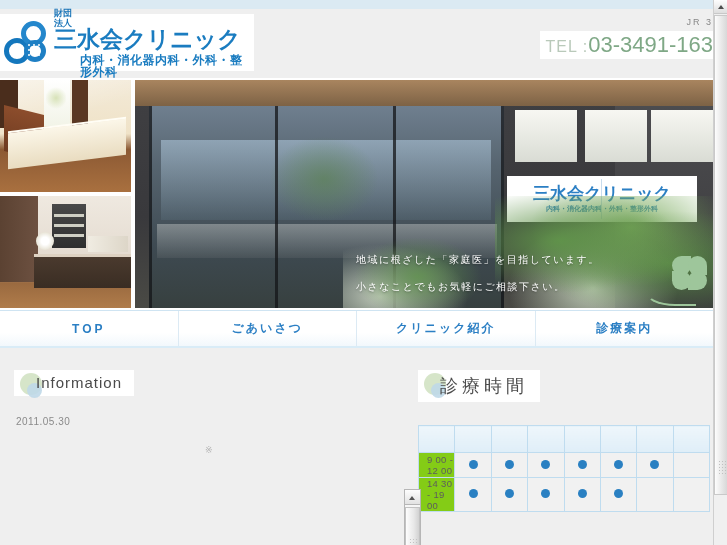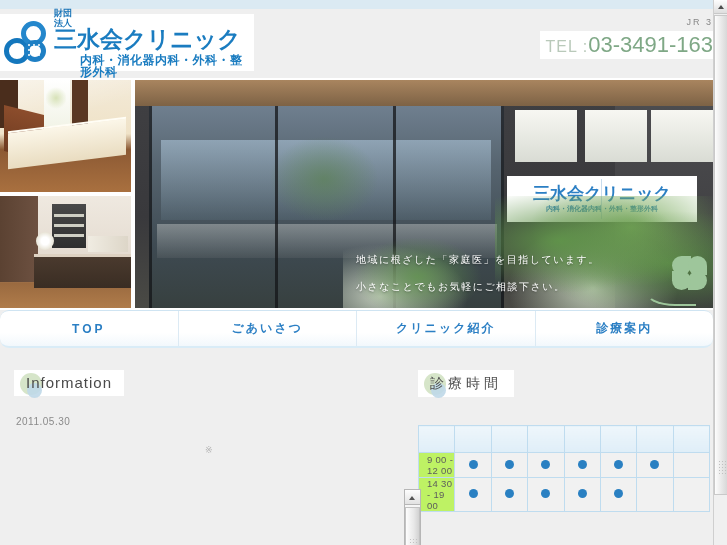--- a/index.html
+++ b/index.html
@@ -283,21 +283,20 @@
   }
 
   
   .nav {
     position: absolute; top: 310px; left: 0;
     width: 713px; height: 38px;
     background: linear-gradient(to bottom, #ffffff 0%, #ffffff 62%, #f2f8fc 100%);
     border-top: 1px solid #cfe4f2;
     border-bottom: 2px solid #d9ecf7;
     display: flex;
-    border-radius: 9px;
   }
   .nav-item {
     flex: 1;
     display: flex; align-items: center; justify-content: center;
     font-size: 12px; color: #2b7fc4; font-weight: bold;
     letter-spacing: 2px;
     border-right: 1px solid #dceaf4;
     cursor: pointer;
   }
   .nav-item:last-child { border-right: none; }
@@ -313,38 +312,38 @@
     position: absolute; left: 0; top: 0; width: 390px; height: 195px;
   }
   .col-right {
     position: absolute; left: 398px; top: 0; width: 315px; height: 195px;
   }
 
   .sec-head {
     position: relative;
     display: inline-block;
     background: #ffffff;
-    padding: 4px 12px 4px 12px;
+    padding: 4px 12px 4px 22px;
     margin-top: 20px;
   }
   .sec-head .circ-green {
     position: absolute; left: 6px; top: 3px;
     width: 22px; height: 22px; border-radius: 50%;
     background: #cfe0c0; opacity: .85;
   }
   .sec-head .circ-blue {
     position: absolute; left: 13px; top: 13px;
     width: 15px; height: 15px; border-radius: 50%;
     background: #bfd8e8; opacity: .9;
   }
   .sec-head .txt {
     position: relative;
     font-size: 15px; color: #4a4a4a; letter-spacing: 1px;
   }
-  .sec-head .txt.jp { font-size: 14px; letter-spacing: 4px; color:#4d4d4d; }
+  .sec-head .txt.jp { font-size: 18px; letter-spacing: 4px; color:#4d4d4d; }
 
   .info-list { margin: 20px 0 0 16px; }
   .info-date { font-size: 10px; color: #8a8a8a; letter-spacing: .5px; }
   .info-note {
     position: absolute; left: 205px; top: 445px;
     font-size: 9px; color: #b5b5b5;
   }
 
   
   .table-wrap {
@@ -366,21 +365,21 @@
     padding: 0;
   }
   table.sched thead th {
     height: 27px;
     background: linear-gradient(to bottom,#eef6fb,#dfeef8);
   }
   table.sched td.timecell {
     width: 86px;
     text-align: left;
     padding-left: 8px;
-    background: #bef264;
+    background: #84cc16;
     letter-spacing: .3px;
   }
   table.sched tbody td { background: #f1f1f1; }
   .dot {
     display: inline-block;
     width: 9px; height: 9px; border-radius: 50%;
     background: #2a80c2;
   }
 
   

